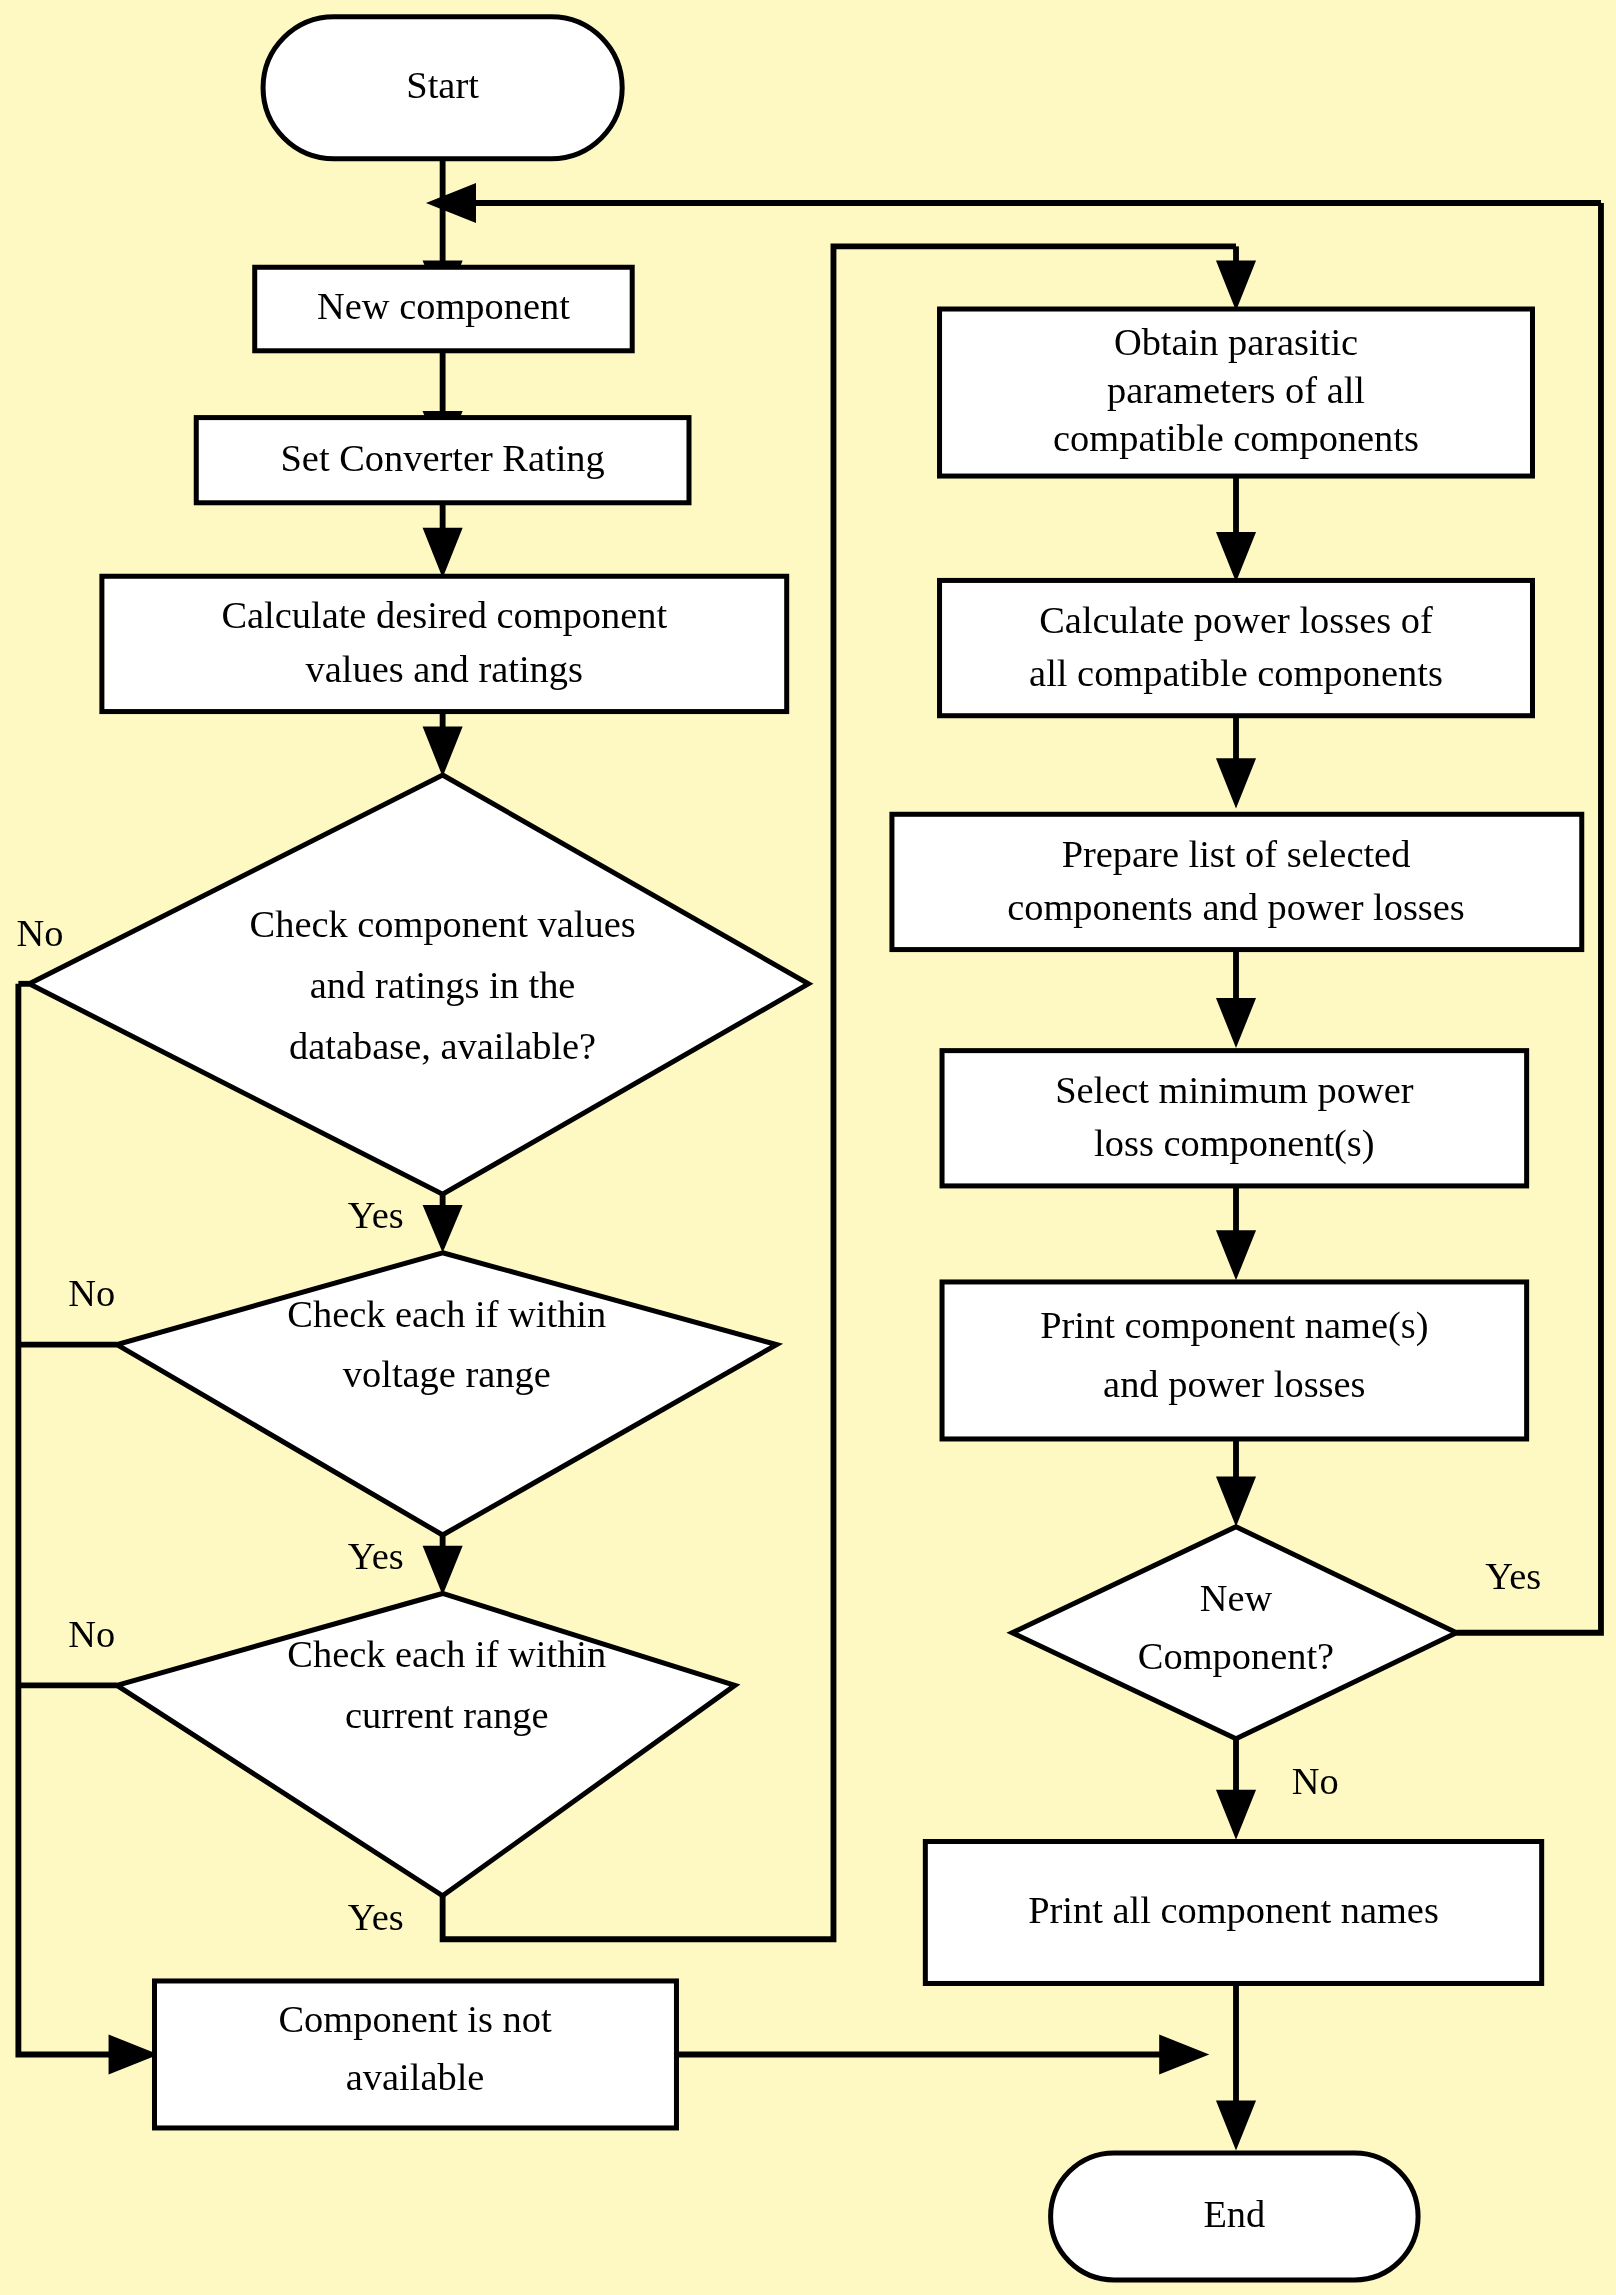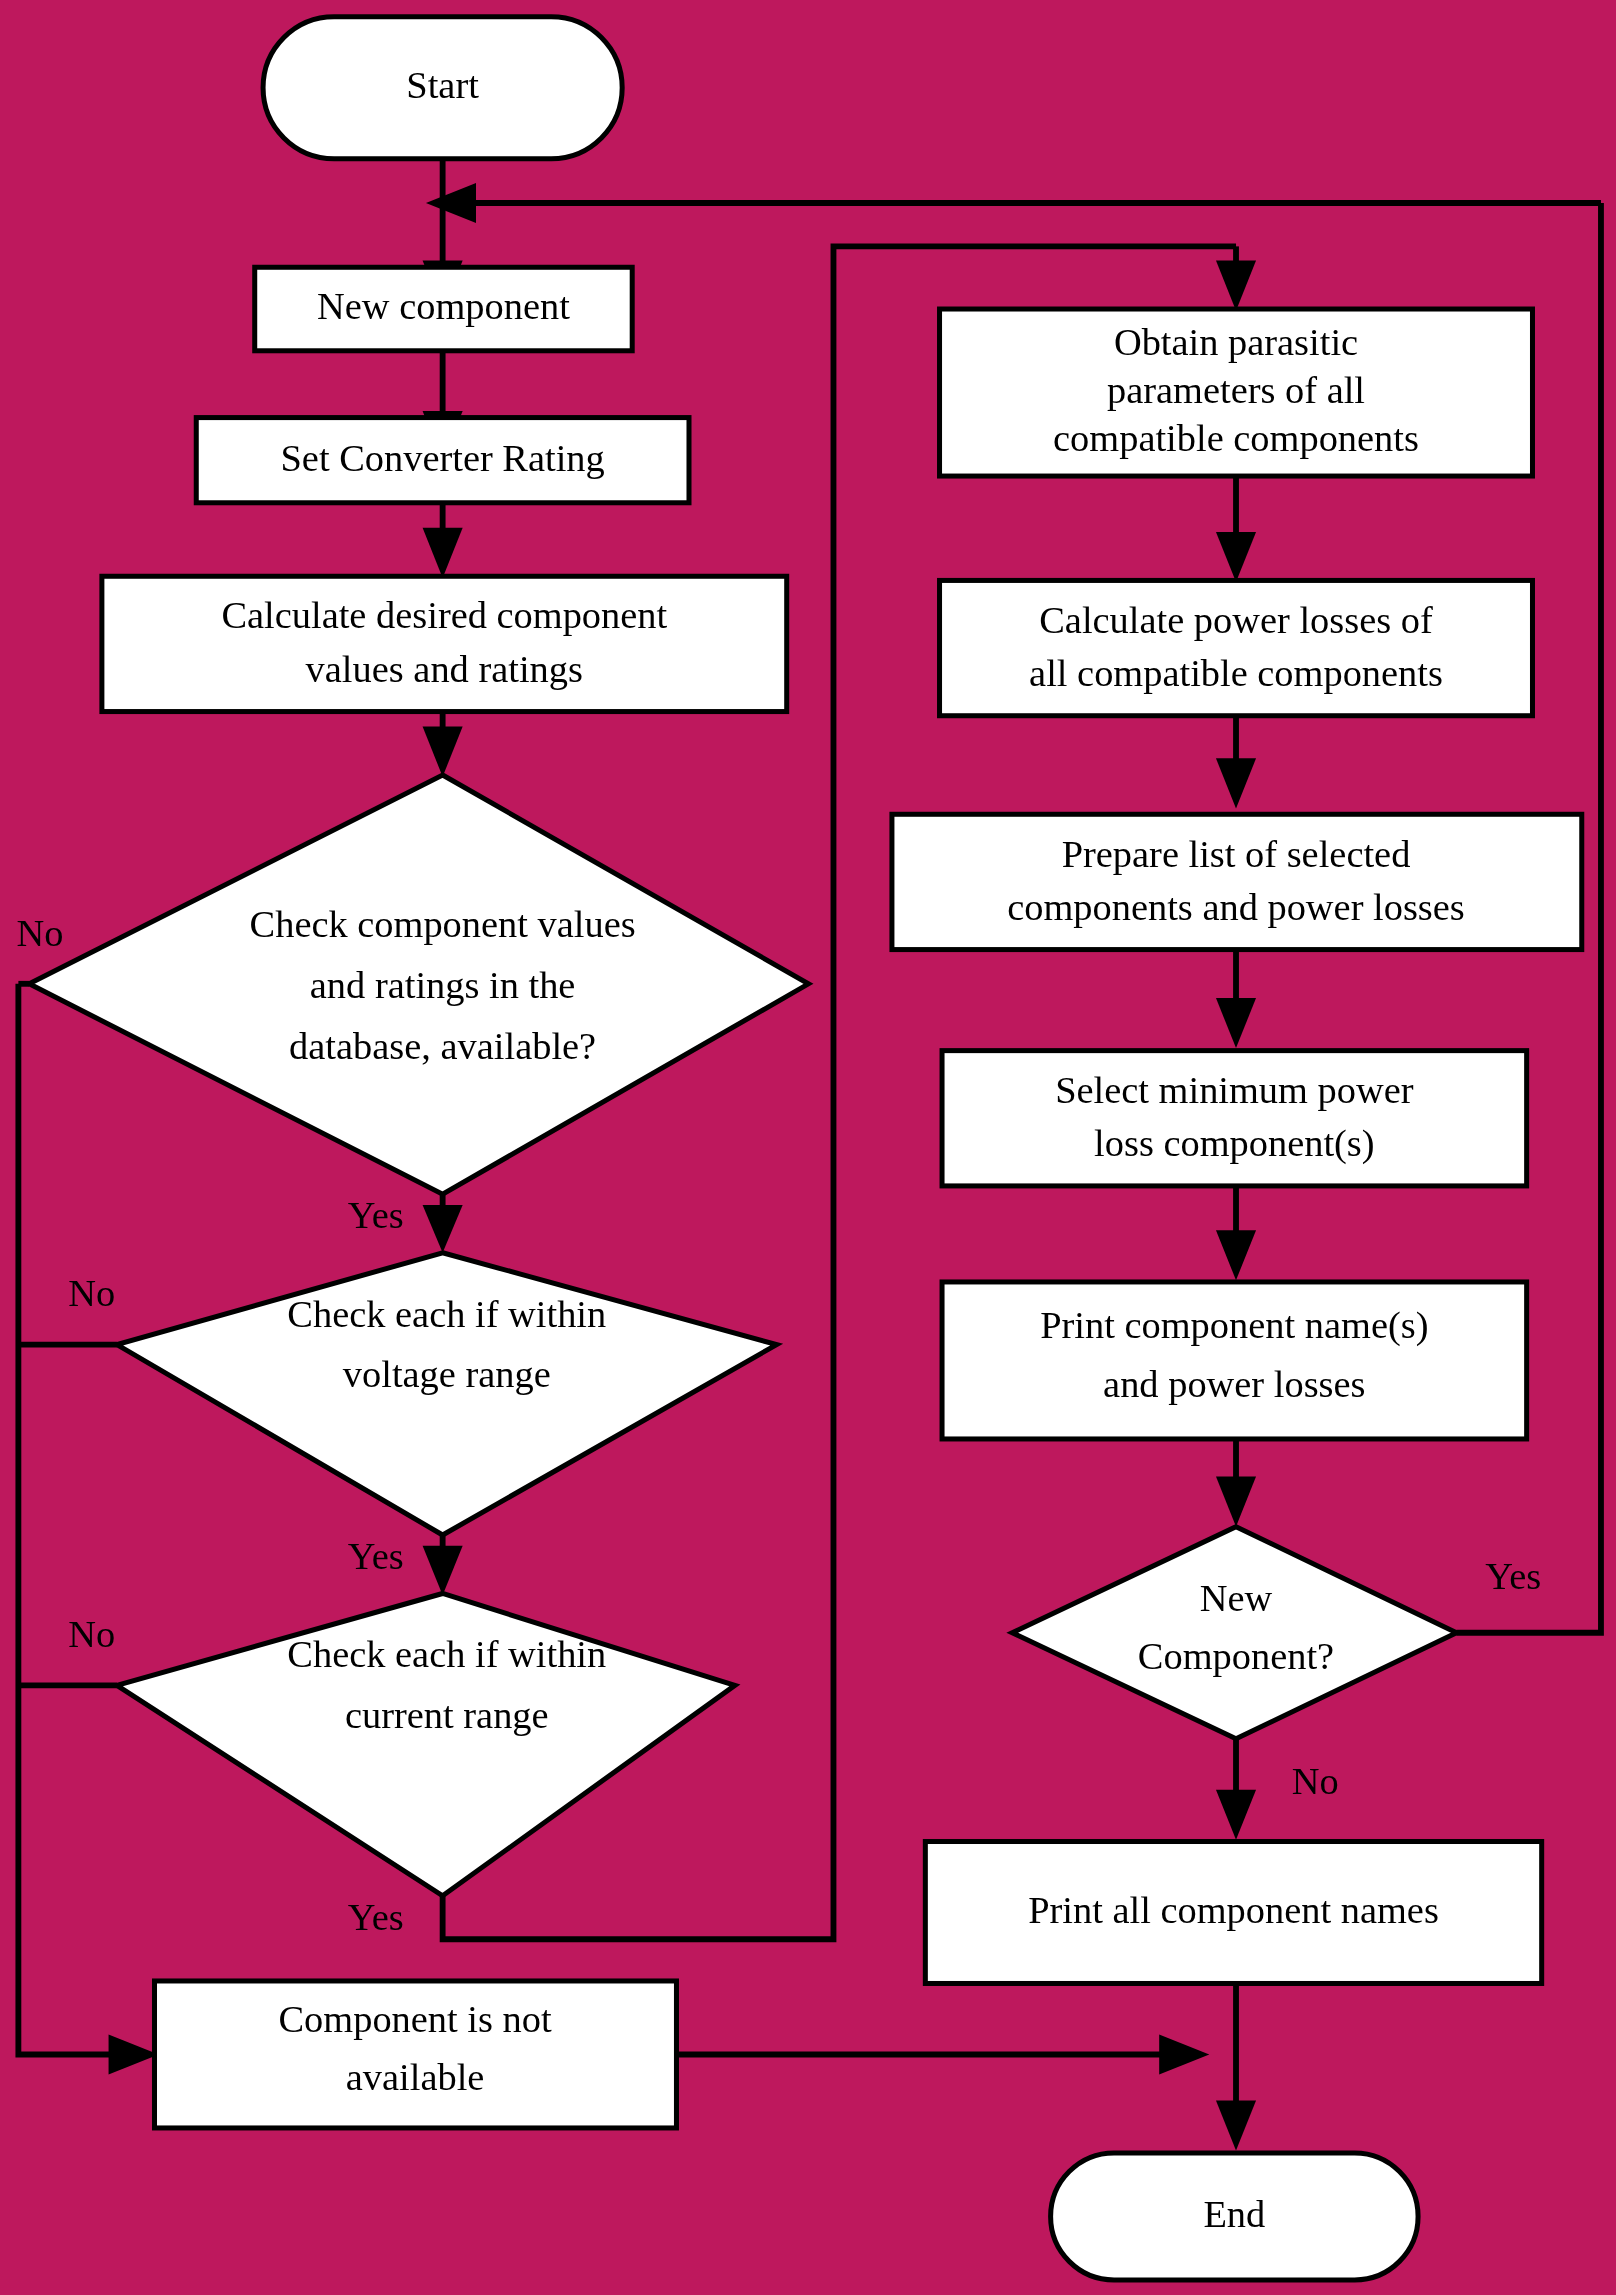--- a/index.html
+++ b/index.html
@@ -4,21 +4,21 @@
 <style>
   html, body {
     margin: 0;
     padding: 0;
     background: #ffffff;
   }
   #flowchart-root {
     position: relative;
     width: 1616px;
     height: 2295px;
-    background: #be185d;
+    background: #fef9c3;
     font-family: "Liberation Serif", "DejaVu Serif", serif;
   }
   svg#flow-svg {
     display: block;
     width: 1616px;
     height: 2295px;
   }
   .shape-outline {
     fill: #ffffff;
     stroke: #000000;

